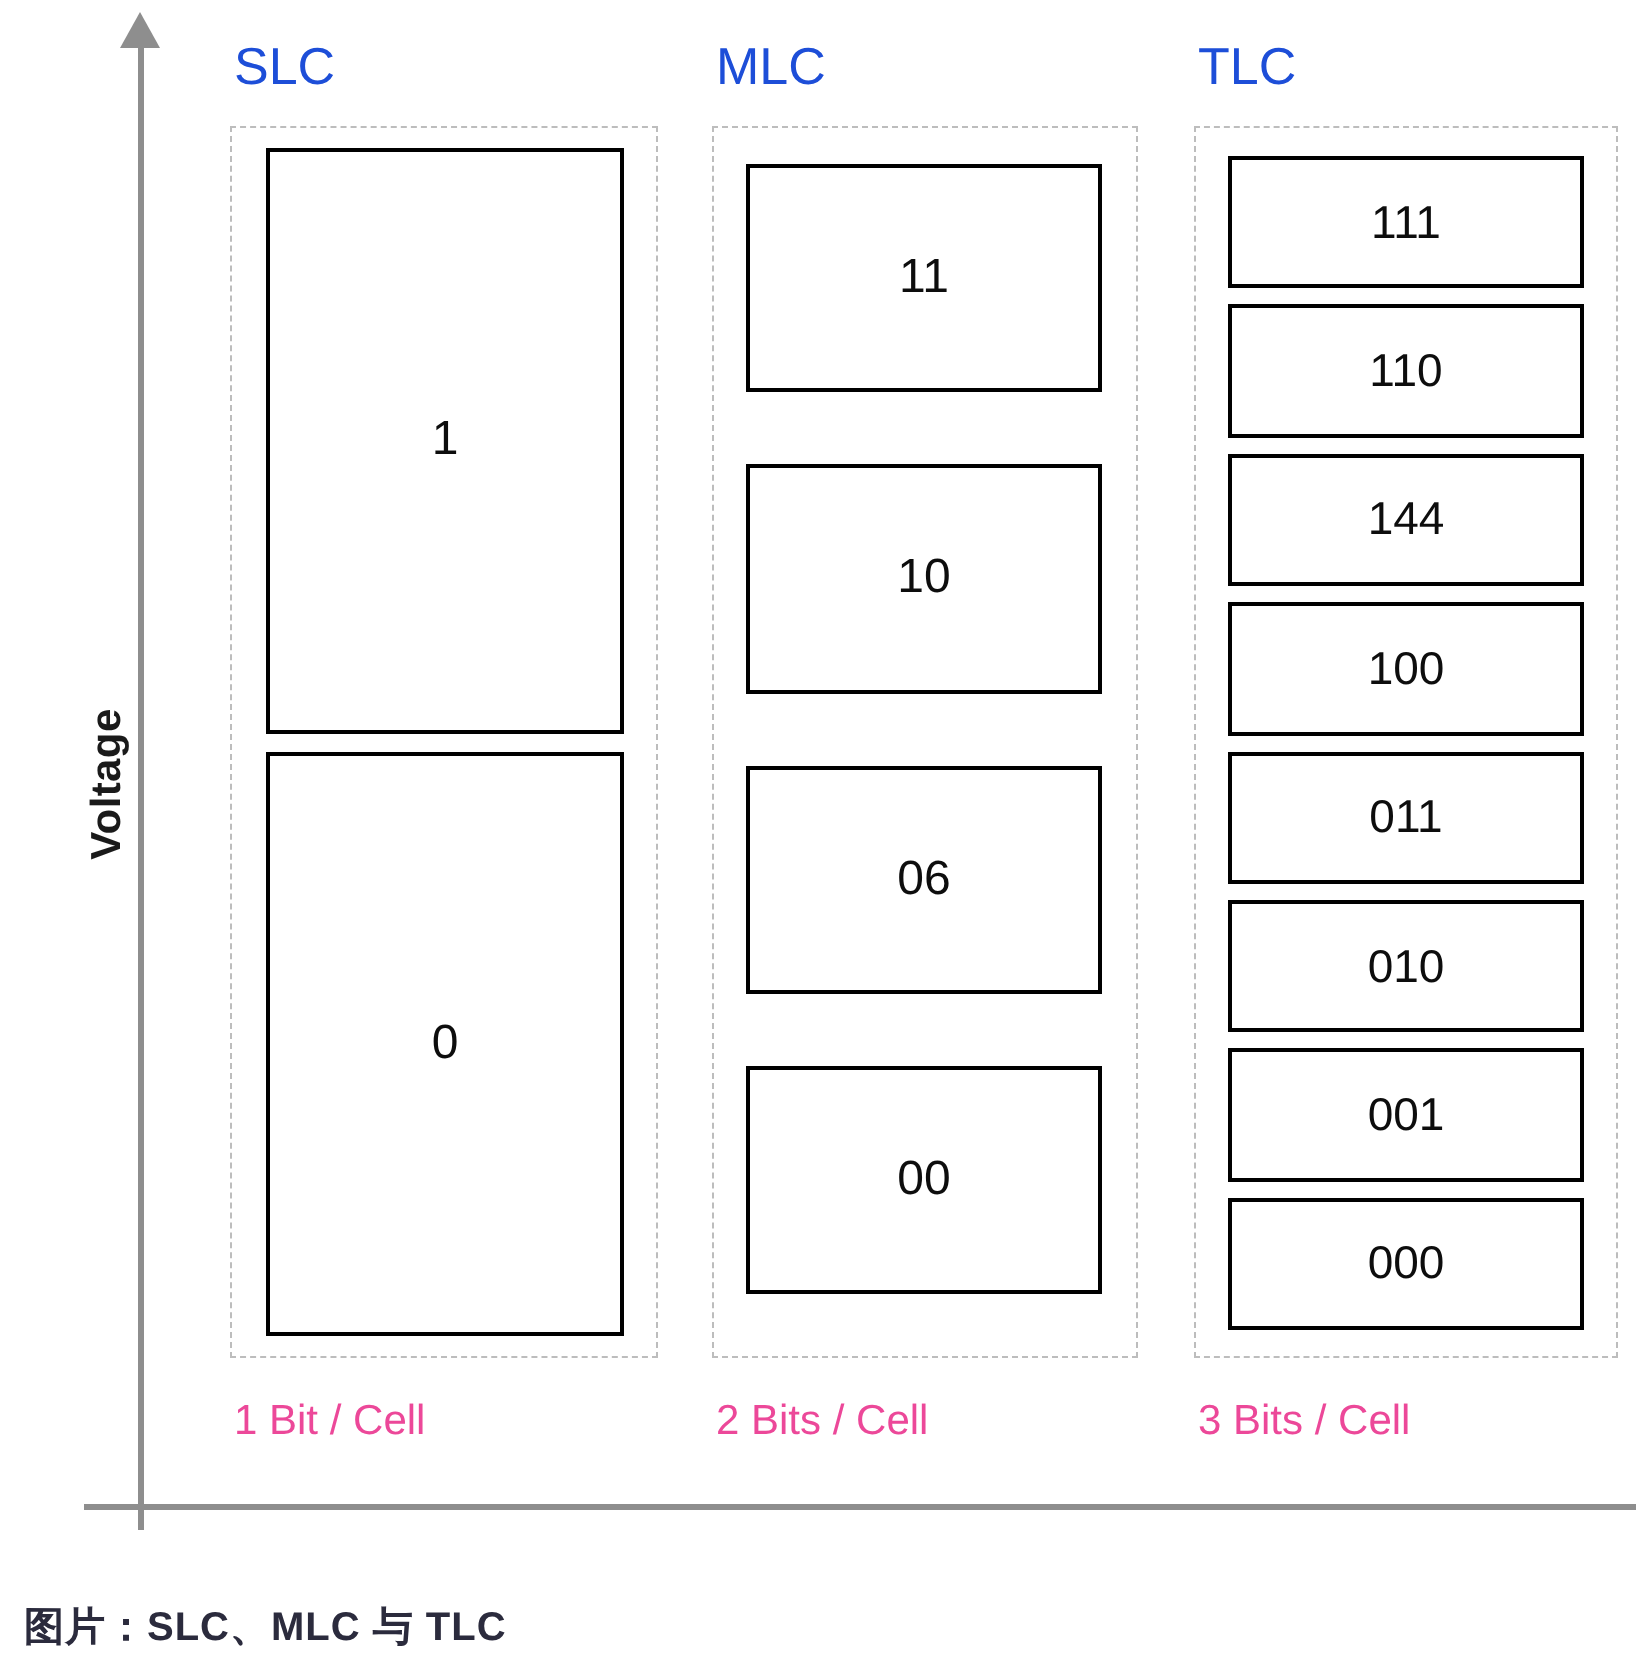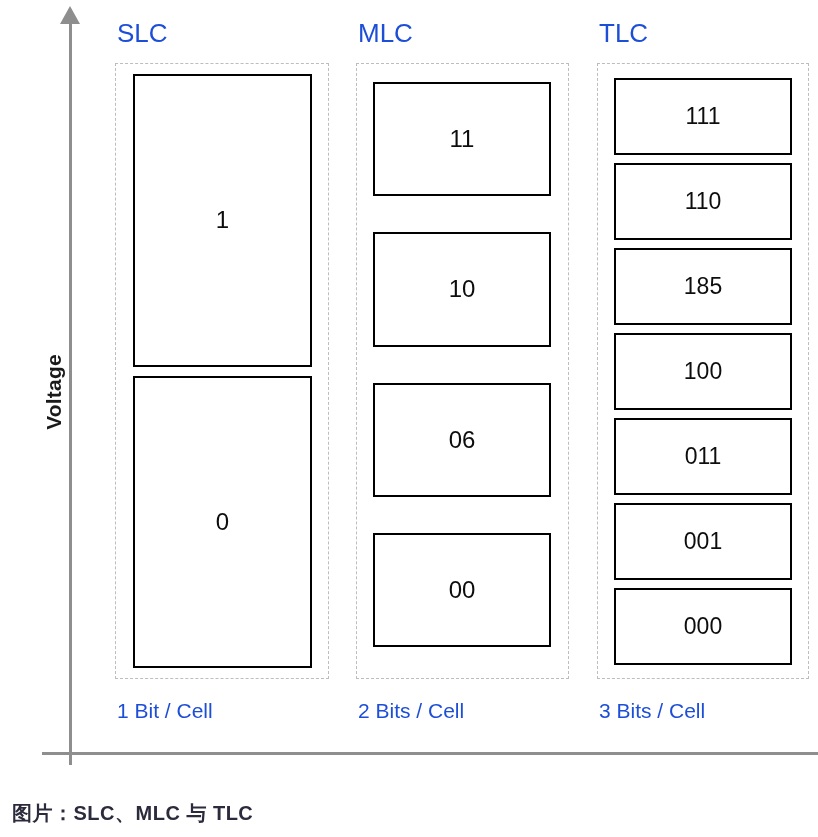--- a/index.html
+++ b/index.html
@@ -84,21 +84,21 @@
     white-space: nowrap;
   }
   .hdr-slc { left: 117px; }
   .hdr-mlc { left: 358px; text-align: right; }
   .hdr-tlc { left: 599px; }
 
   .col-footer {
     position: absolute;
     top: 699px;
     font-size: 21px;
-    color: #1d4ed8;
+    color: #ec4899;
     white-space: nowrap;
   }
   .ftr-slc { left: 117px; }
   .ftr-mlc { left: 358px; }
   .ftr-tlc { left: 599px; }
 
   
   .levels {
     position: absolute;
     left: 0;
@@ -185,23 +185,24 @@
       <div class="level-box">00</div>
     </div>
   </div>
   <div class="col-footer ftr-mlc">2 Bits / Cell</div>
 
   <div class="col-header hdr-tlc">TLC</div>
   <div class="column col-tlc">
     <div class="levels levels-tlc">
       <div class="level-box">111</div>
       <div class="level-box">110</div>
-      <div class="level-box">185</div>
+      <div class="level-box">144</div>
       <div class="level-box">100</div>
       <div class="level-box">011</div>
+      <div class="level-box">010</div>
       <div class="level-box">001</div>
       <div class="level-box">000</div>
     </div>
   </div>
   <div class="col-footer ftr-tlc">3 Bits / Cell</div>
 
   <div class="caption">图片：SLC、MLC 与 TLC</div>
 
 </div>
 

